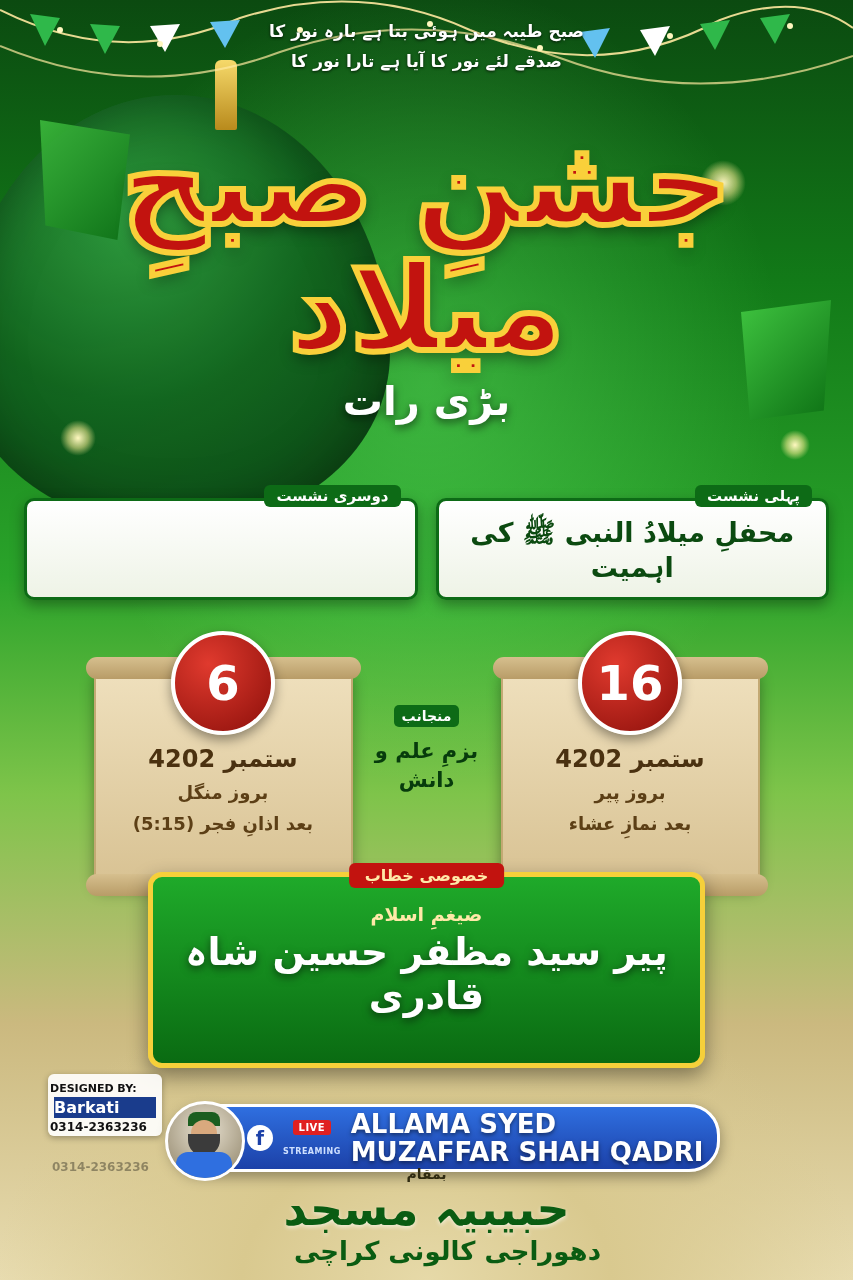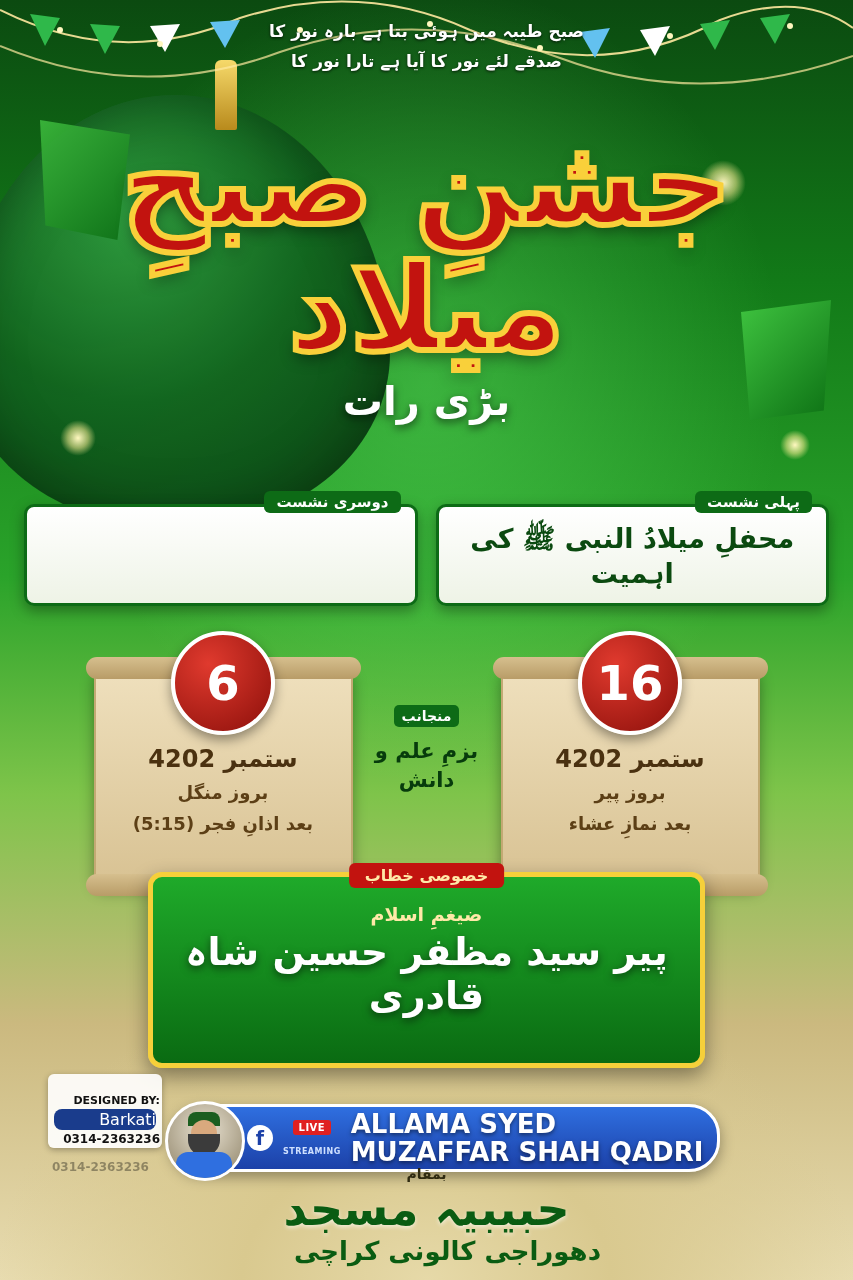--- a/index.html
+++ b/index.html
@@ -64,21 +64,20 @@
     position:absolute;top:498px;left:24px;right:24px;
     display:flex;gap:18px;flex-direction:row-reverse;justify-content:center;
   }
   .session-box{
     flex:1;max-width:380px;
     background:linear-gradient(180deg,#ffffff,#eef3e6);
     border:3px solid #0d6b16;border-radius:10px;
     padding:14px 10px 12px;text-align:center;
     box-shadow:0 5px 14px rgba(0,0,0,.35);
     position:relative;
-    margin-top:6px;
   }
   .session-label{
     position:absolute;top:-16px;right:14px;
     background:#0d6b16;color:#fff;font-size:15px;font-weight:bold;
     padding:2px 12px;border-radius:6px;
   }
   .session-text{font-size:27px;font-weight:bold;color:#0b4a10;line-height:1.3;}
 
   .dates{
     position:absolute;top:625px;left:0;width:100%;
@@ -134,26 +133,26 @@
     background:#c2130f;color:#ffe9a8;font-size:16px;font-weight:bold;
     padding:3px 16px;border-radius:6px;white-space:nowrap;
   }
   .speaker-pre{margin-top:18px;font-size:19px;color:#ffe9a8;font-weight:bold;}
   .speaker-name{
     margin-top:6px;font-size:38px;font-weight:bold;color:#ffffff;
     text-shadow:0 3px 8px rgba(0,0,0,.55);line-height:1.15;
   }
 
   .designed{
-    position:absolute;left:48px;top:1074px;width:110px;text-align:right;
-    background:rgba(255,255,255,.9);border-radius:6px;padding:20px 2px 2px;
+    position:absolute;left:48px;top:1074px;width:110px;text-align:left;
+    background:rgba(255,255,255,.9);border-radius:6px;padding:8px 2px 2px;
     box-shadow:0 2px 6px rgba(0,0,0,.3);
   }
   .designed .d1{font-size:11px;font-weight:bold;color:#111;}
-  .designed .d2{background:#1a3c8c;color:#fff;font-size:16px;font-weight:normal;border-radius:8px;margin:2px 4px;padding:1px 0;}
+  .designed .d2{background:#1a3c8c;color:#fff;font-size:16px;font-weight:bold;border-radius:0;margin:2px 4px;padding:1px 0;}
   .designed .d3{font-size:12px;font-weight:bold;color:#111;}
 
   .livebar{
     position:absolute;left:170px;top:1104px;width:470px;height:62px;
     background:linear-gradient(180deg,#2f6fe0,#1c41a8);
     border-radius:31px;border:3px solid #ffffff;
     display:flex;align-items:center;gap:10px;padding-left:74px;
     box-shadow:0 5px 14px rgba(0,0,0,.35);
   }
   .live-avatar{

